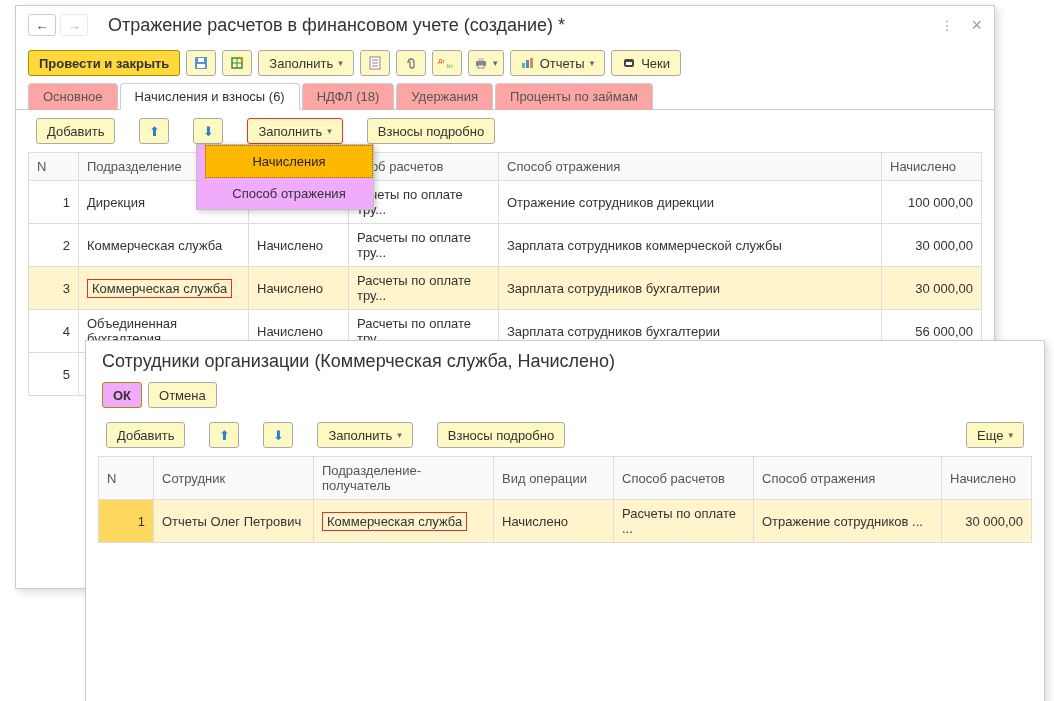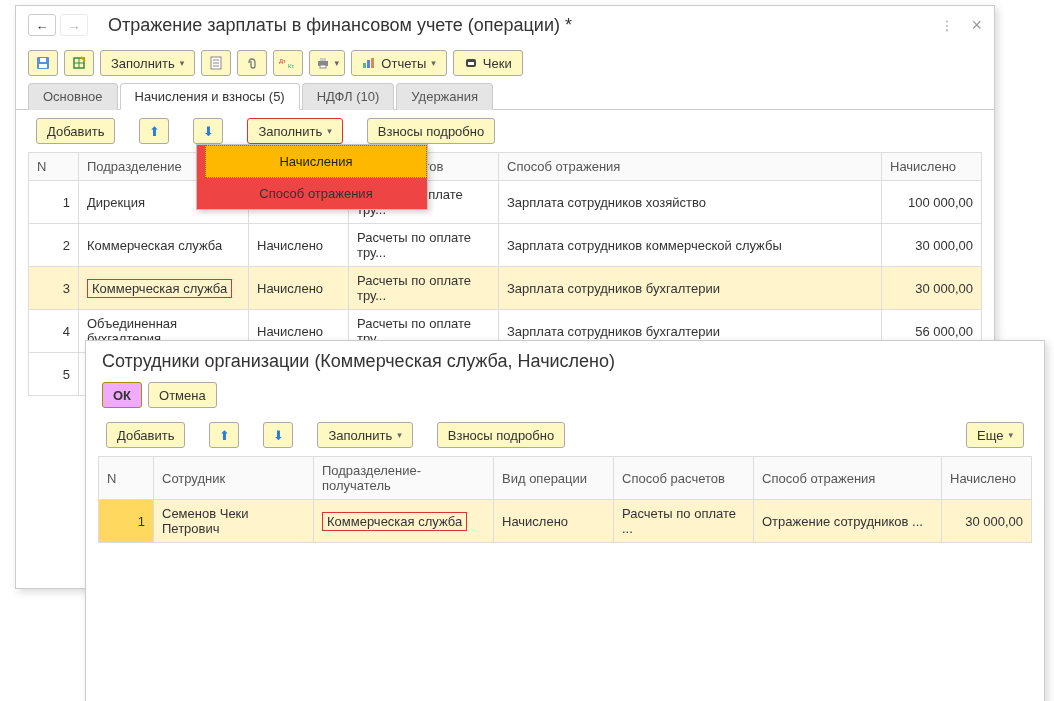--- a/index.html
+++ b/index.html
@@ -13,55 +13,58 @@
   .title { font-size: 18px; flex: 1; color: #333; }
   .title-right { display: flex; gap: 18px; align-items: center; color: #999; }
   .toolbar { display: flex; align-items: center; gap: 6px; padding: 6px 12px; }
   .btn { border: 1px solid #aaa; background: #fef9c3; padding: 4px 10px; height: 26px; display: inline-flex; align-items: center; gap: 5px; border-radius: 3px; cursor: pointer; font-size: 13px; color: #333; }
   .btn.primary { background: #ffd83b; border-color: #a98c00; font-weight: bold; color: #333; }
   .btn.icon-only { width: 30px; justify-content: center; padding: 0; }
   .btn .caret { font-size: 9px; color: #666; }
   .tabs { display: flex; border-bottom: 1px solid #ccc; padding: 0 12px; }
   .tab { border: 1px solid #ccc; border-bottom: none; padding: 5px 14px; margin-right: 2px; border-radius: 4px 4px 0 0; background: #fff; cursor: pointer; position: relative; top: 1px; }
   .tab.active { background: #fff; border-bottom: 1px solid #fff; }
-  .tab.inactive { background: #e5e5e5; color: #555; }
+  .tab.inactive { background: #fca5a5; color: #555; }
   .subbar { display: flex; align-items: center; gap: 24px; padding: 8px 20px; }
   .right-push { margin-left: auto; }
   .table { border-collapse: collapse; width: calc(100% - 24px); margin: 0 12px 12px 12px; }
   .table th, .table td { border: 1px solid #ddd; padding: 6px 8px; text-align: left; font-weight: normal; }
   .table th { background: #fafafa; color: #555; }
   .table td.num { text-align: right; }
   .row-hl td { background: #fff4cc; }
-  .dropdown { position: absolute; background: #ef4444; border: 1px solid #c0c0c0; box-shadow: 2px 2px 6px rgba(0,0,0,0.2); z-index: 100; width: 232px; padding-left: 8px; }
+  .dropdown { position: absolute; background: #f0abfc; border: 1px solid #c0c0c0; box-shadow: 2px 2px 6px rgba(0,0,0,0.2); z-index: 100; width: 178px; padding-left: 8px; }
   .dropdown .item { padding: 8px 16px; cursor: pointer; text-align: center; }
   .dropdown .item.hl { background: #ffb800; color: #222; border: 1px dotted #a06000; }
   .red-box { border: 1px solid #d33; padding: 1px 4px; display: inline-block; }
   svg { display: block; }
 </style>
 </head>
 <body>
 
 <div class="window main-window">
   <div class="titlebar">
     <div class="navbtns">
       <div class="navbtn">
           <span>←</span>
         </div>
       <div class="navbtn" style="opacity:0.4">
           <span>→</span>
         </div>
     </div>
-    <div class="title">Отражение зарплаты в финансовом учете (операции) *</div>
+    <div class="title">Отражение расчетов в финансовом учете (создание) *</div>
     <div class="title-right">
       <span style="cursor:pointer">⋮</span>
       <span style="cursor:pointer;font-size:18px">×</span>
     </div>
   </div>
 
   <div class="toolbar">
+    <button class="btn primary">
+        <span>Провести и закрыть</span>
+      </button>
     <button class="btn icon-only">
       <svg width="14" height="14" viewBox="0 0 14 14">
           <rect x="1" y="1" width="12" height="12" fill="#5b8fd6" rx="1"></rect>
           <rect x="3" y="8" width="8" height="4" fill="#fff"></rect>
           <rect x="4" y="2" width="6" height="4" fill="#fff"></rect>
         </svg>
     </button>
     <button class="btn icon-only">
       <svg width="14" height="14" viewBox="0 0 14 14">
           <rect x="2" y="2" width="10" height="10" fill="none" stroke="#3a8a3a" stroke-width="1.5"></rect>
@@ -113,23 +116,24 @@
       <svg width="14" height="12" viewBox="0 0 14 12">
           <rect x="2" y="2" width="10" height="8" fill="#444" rx="2"></rect>
           <rect x="4" y="5" width="6" height="3" fill="#fff"></rect>
         </svg>
       <span>Чеки</span>
     </button>
   </div>
 
   <div class="tabs">
     <div class="tab inactive">Основное</div>
-    <div class="tab active">Начисления и взносы (5)</div>
-    <div class="tab inactive">НДФЛ (10)</div>
+    <div class="tab active">Начисления и взносы (6)</div>
+    <div class="tab inactive">НДФЛ (18)</div>
     <div class="tab inactive">Удержания</div>
+    <div class="tab inactive">Проценты по займам</div>
   </div>
 
   <div class="subbar" style="position:relative">
     <button class="btn">Добавить</button>
     <button class="btn icon-only">
         <span style="color:#2a7ed6">⬆</span>
       </button>
     <button class="btn icon-only">
         <span style="color:#2a7ed6">⬇</span>
       </button>
@@ -155,21 +159,21 @@
         <th>Способ отражения</th>
         <th style="width:100px">Начислено</th>
       </tr>
     </thead>
     <tbody>
       <tr>
         <td class="num">1</td>
         <td>Дирекция</td>
         <td></td>
         <td>асчеты по оплате тру...</td>
-        <td>Зарплата сотрудников хозяйство</td>
+        <td>Отражение сотрудников дирекции</td>
         <td class="num">100 000,00</td>
       </tr>
       <tr>
         <td class="num">2</td>
         <td>Коммерческая служба</td>
         <td>Начислено</td>
         <td>Расчеты по оплате тру...</td>
         <td>Зарплата сотрудников коммерческой службы</td>
         <td class="num">30 000,00</td>
       </tr>
@@ -236,21 +240,21 @@
         <th style="width:180px">Подразделение-получатель</th>
         <th style="width:120px">Вид операции</th>
         <th style="width:140px">Способ расчетов</th>
         <th>Способ отражения</th>
         <th style="width:90px">Начислено</th>
       </tr>
     </thead>
     <tbody>
       <tr class="row-hl">
         <td class="num" style="background:#ffd860">1</td>
-        <td>Семенов Чеки Петрович</td>
+        <td>Отчеты Олег Петрович</td>
         <td><span class="red-box">Коммерческая служба</span></td>
         <td>Начислено</td>
         <td>Расчеты по оплате ...</td>
         <td>Отражение сотрудников ...</td>
         <td class="num">30 000,00</td>
       </tr>
     </tbody>
   </table>
   <div style="height:170px"></div>
 

